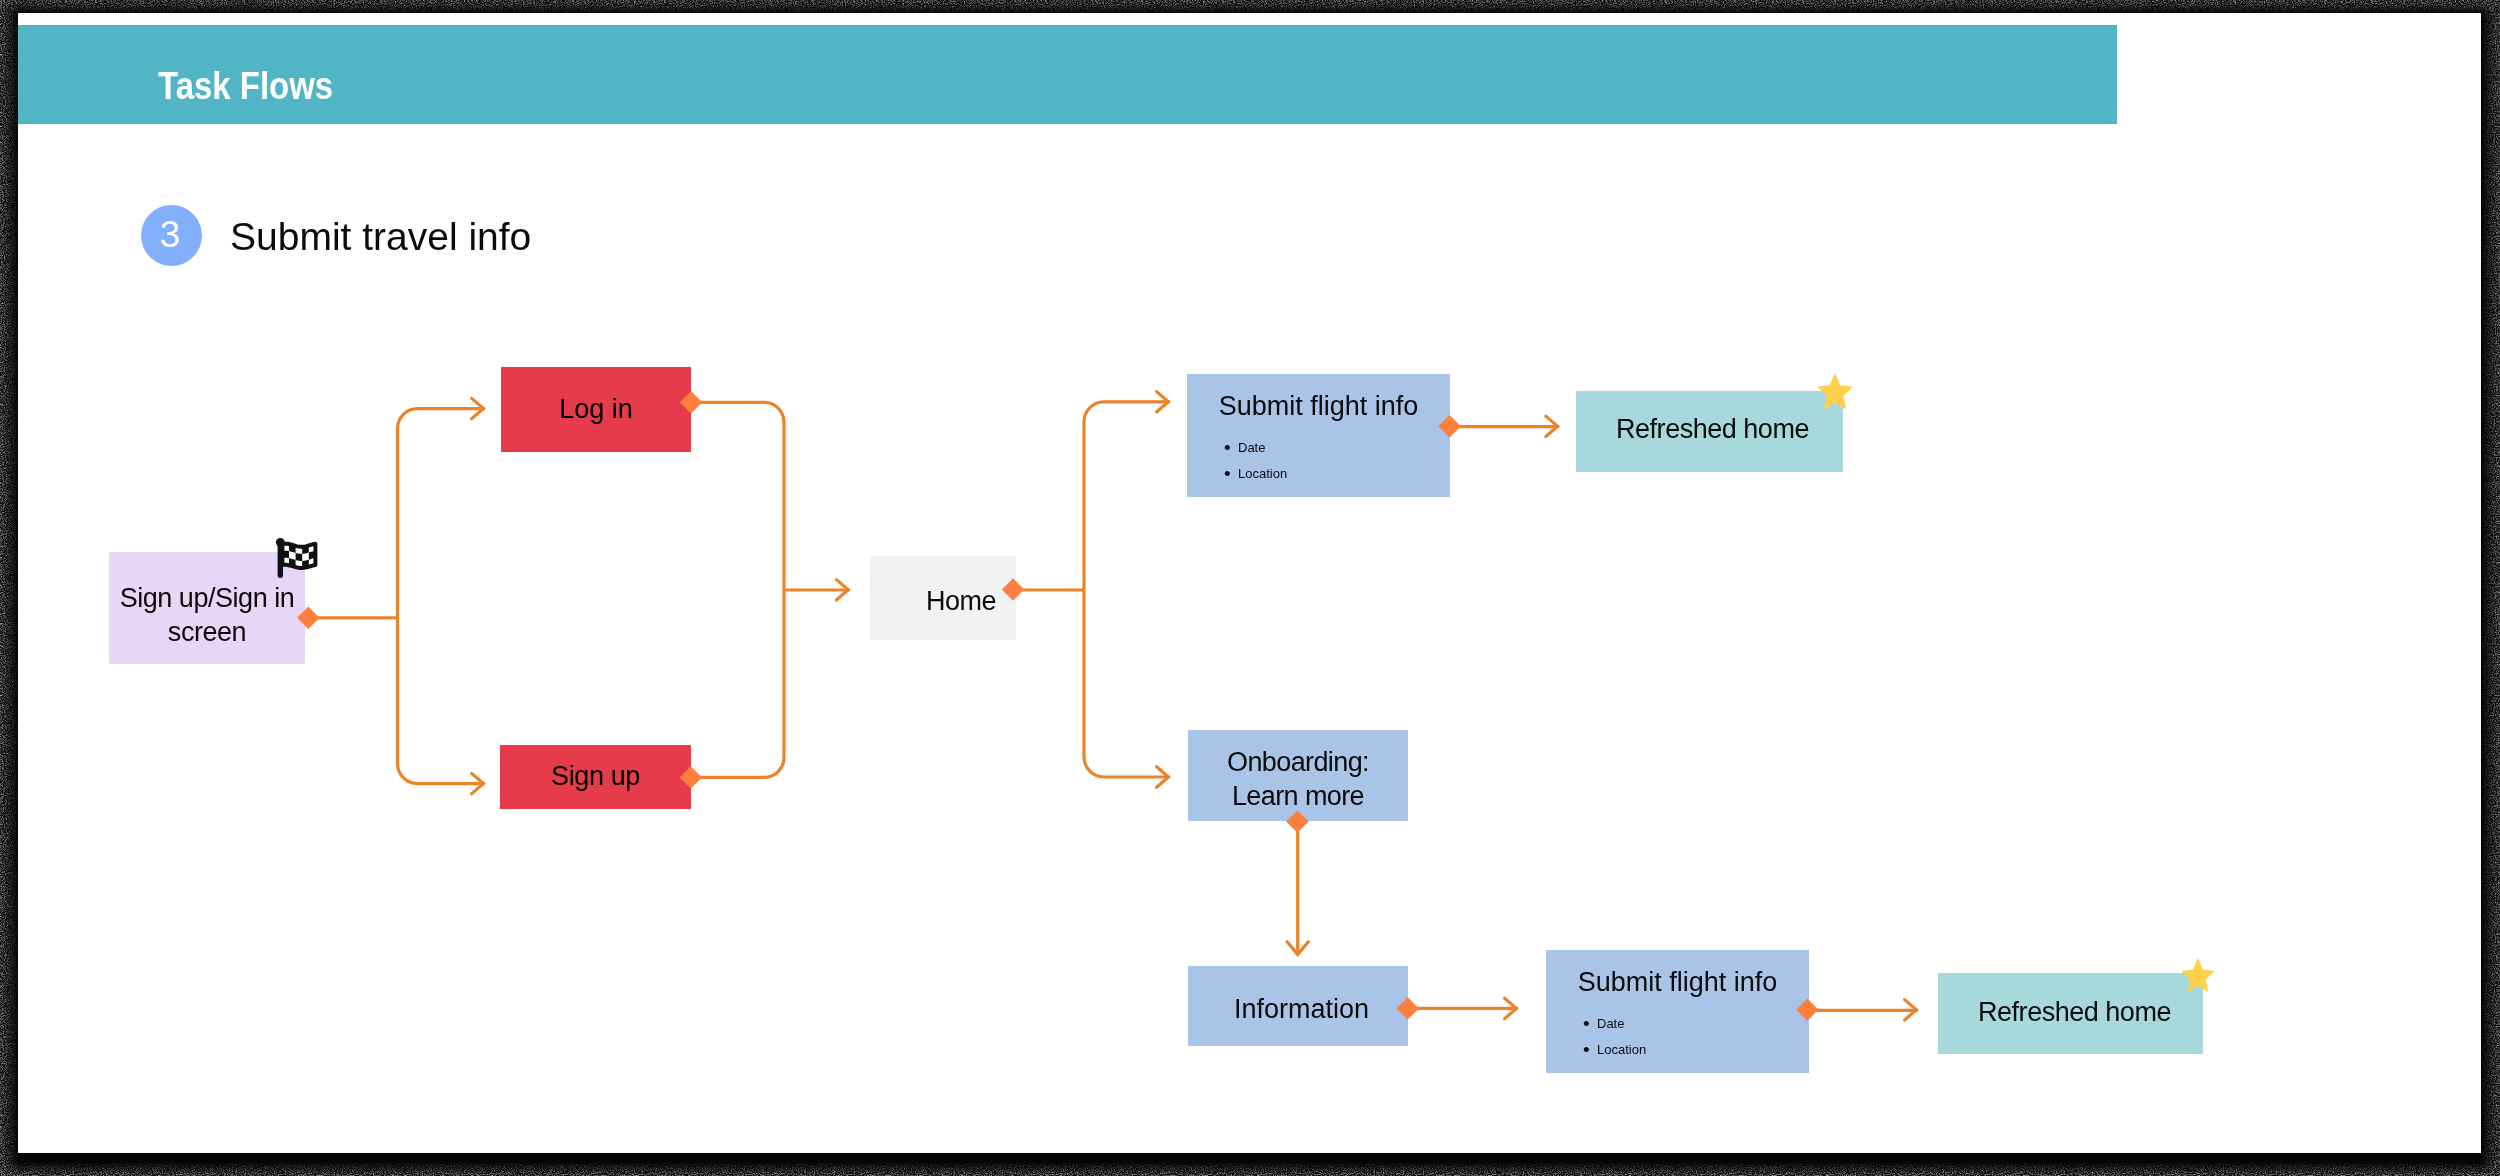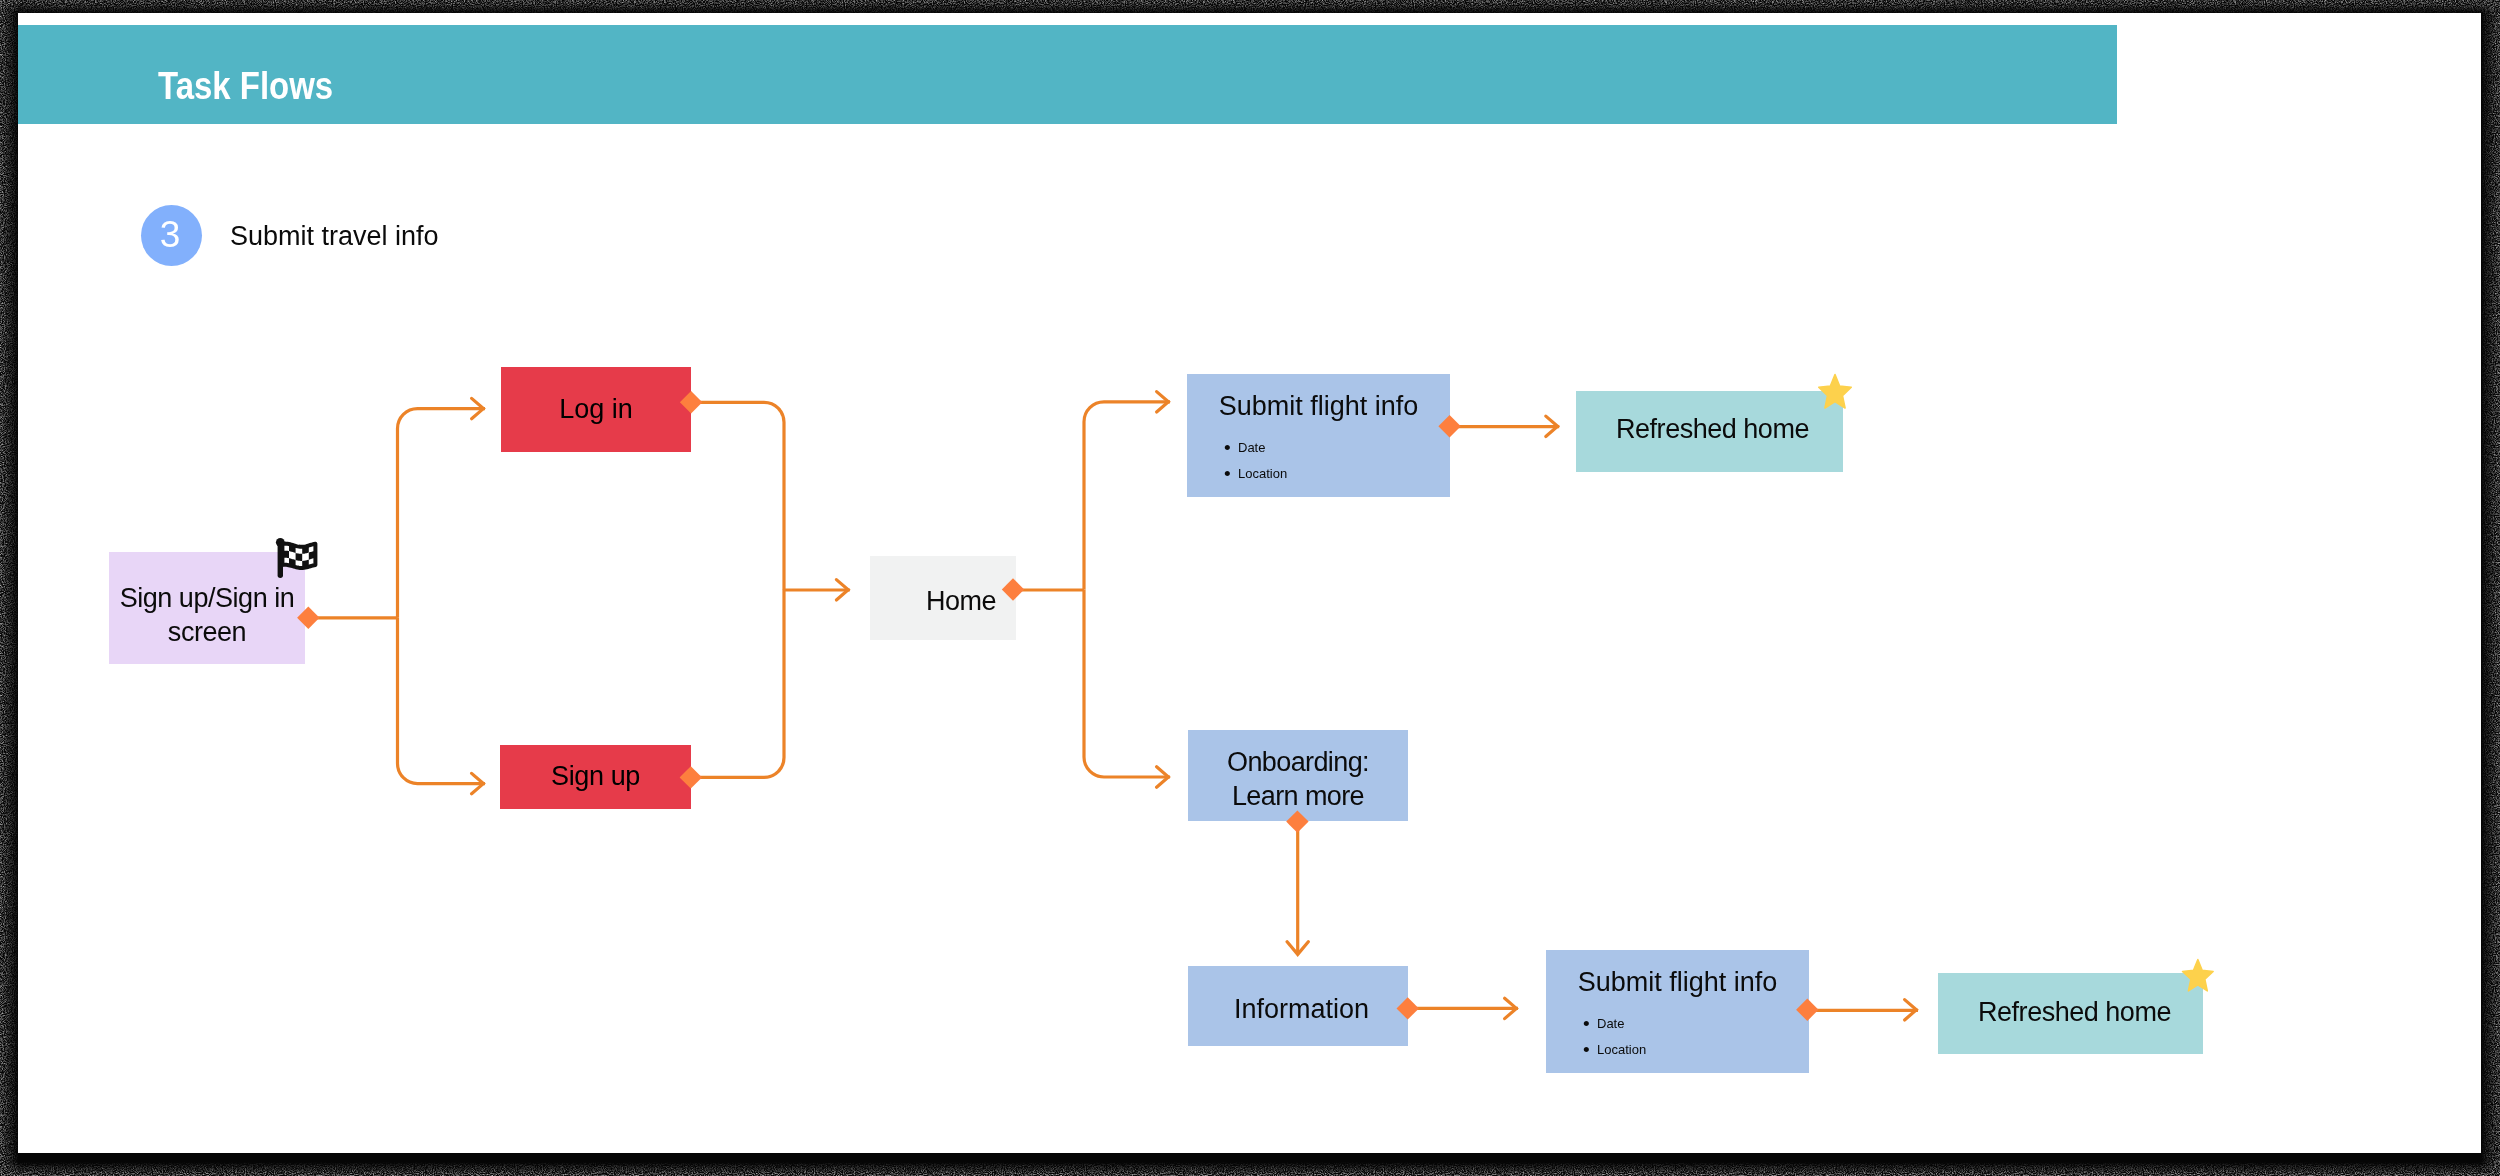--- a/index.html
+++ b/index.html
@@ -10,21 +10,21 @@
   #bezel-noise{position:absolute;left:0;top:0;width:2500px;height:1176px;}
   #slide{position:absolute;left:18px;top:13px;width:2463px;height:1140px;background:#ffffff;overflow:hidden;will-change:transform;}
 
   #header{position:absolute;left:0;top:0;width:2099px;height:99px;background:#52b5c5;margin-top:12px;}
   .hdr-title{position:absolute;left:140px;top:0;height:99px;line-height:122px;color:#ffffff;font-size:39px;
              font-weight:bold;transform:scaleX(.845);transform-origin:left center;white-space:nowrap;}
 
   .step-circle{position:absolute;left:123px;top:192px;width:61px;height:61px;border-radius:50%;background:#82b0fc;}
   .step-num{position:absolute;left:121.5px;top:192.8px;width:61px;height:61px;line-height:58px;text-align:center;
             color:#ffffff;font-size:37px;font-weight:400;}
-  .step-title{position:absolute;left:212px;top:192px;height:61px;line-height:63px;color:#0b0b0b;font-size:27px;
+  .step-title{position:absolute;left:212px;top:192px;height:61px;line-height:63px;color:#0b0b0b;font-size:39px;
               font-weight:400;white-space:nowrap;}
 
   svg#edges,svg#pins{position:absolute;left:0;top:0;width:2463px;height:1140px;overflow:visible;}
 
   .node{position:absolute;box-sizing:border-box;display:flex;flex-direction:column;
         align-items:center;justify-content:center;text-align:center;}
   .node .title{font-size:27px;line-height:34px;color:#0b0b0b;white-space:pre-line;position:relative;top:3px;}
   .node.onwhite .title{color:#000000;}
   .node.bulleted{display:block;text-decoration:underline;}
   .node.bulleted .title{position:absolute;left:0;right:0;text-align:center;}

